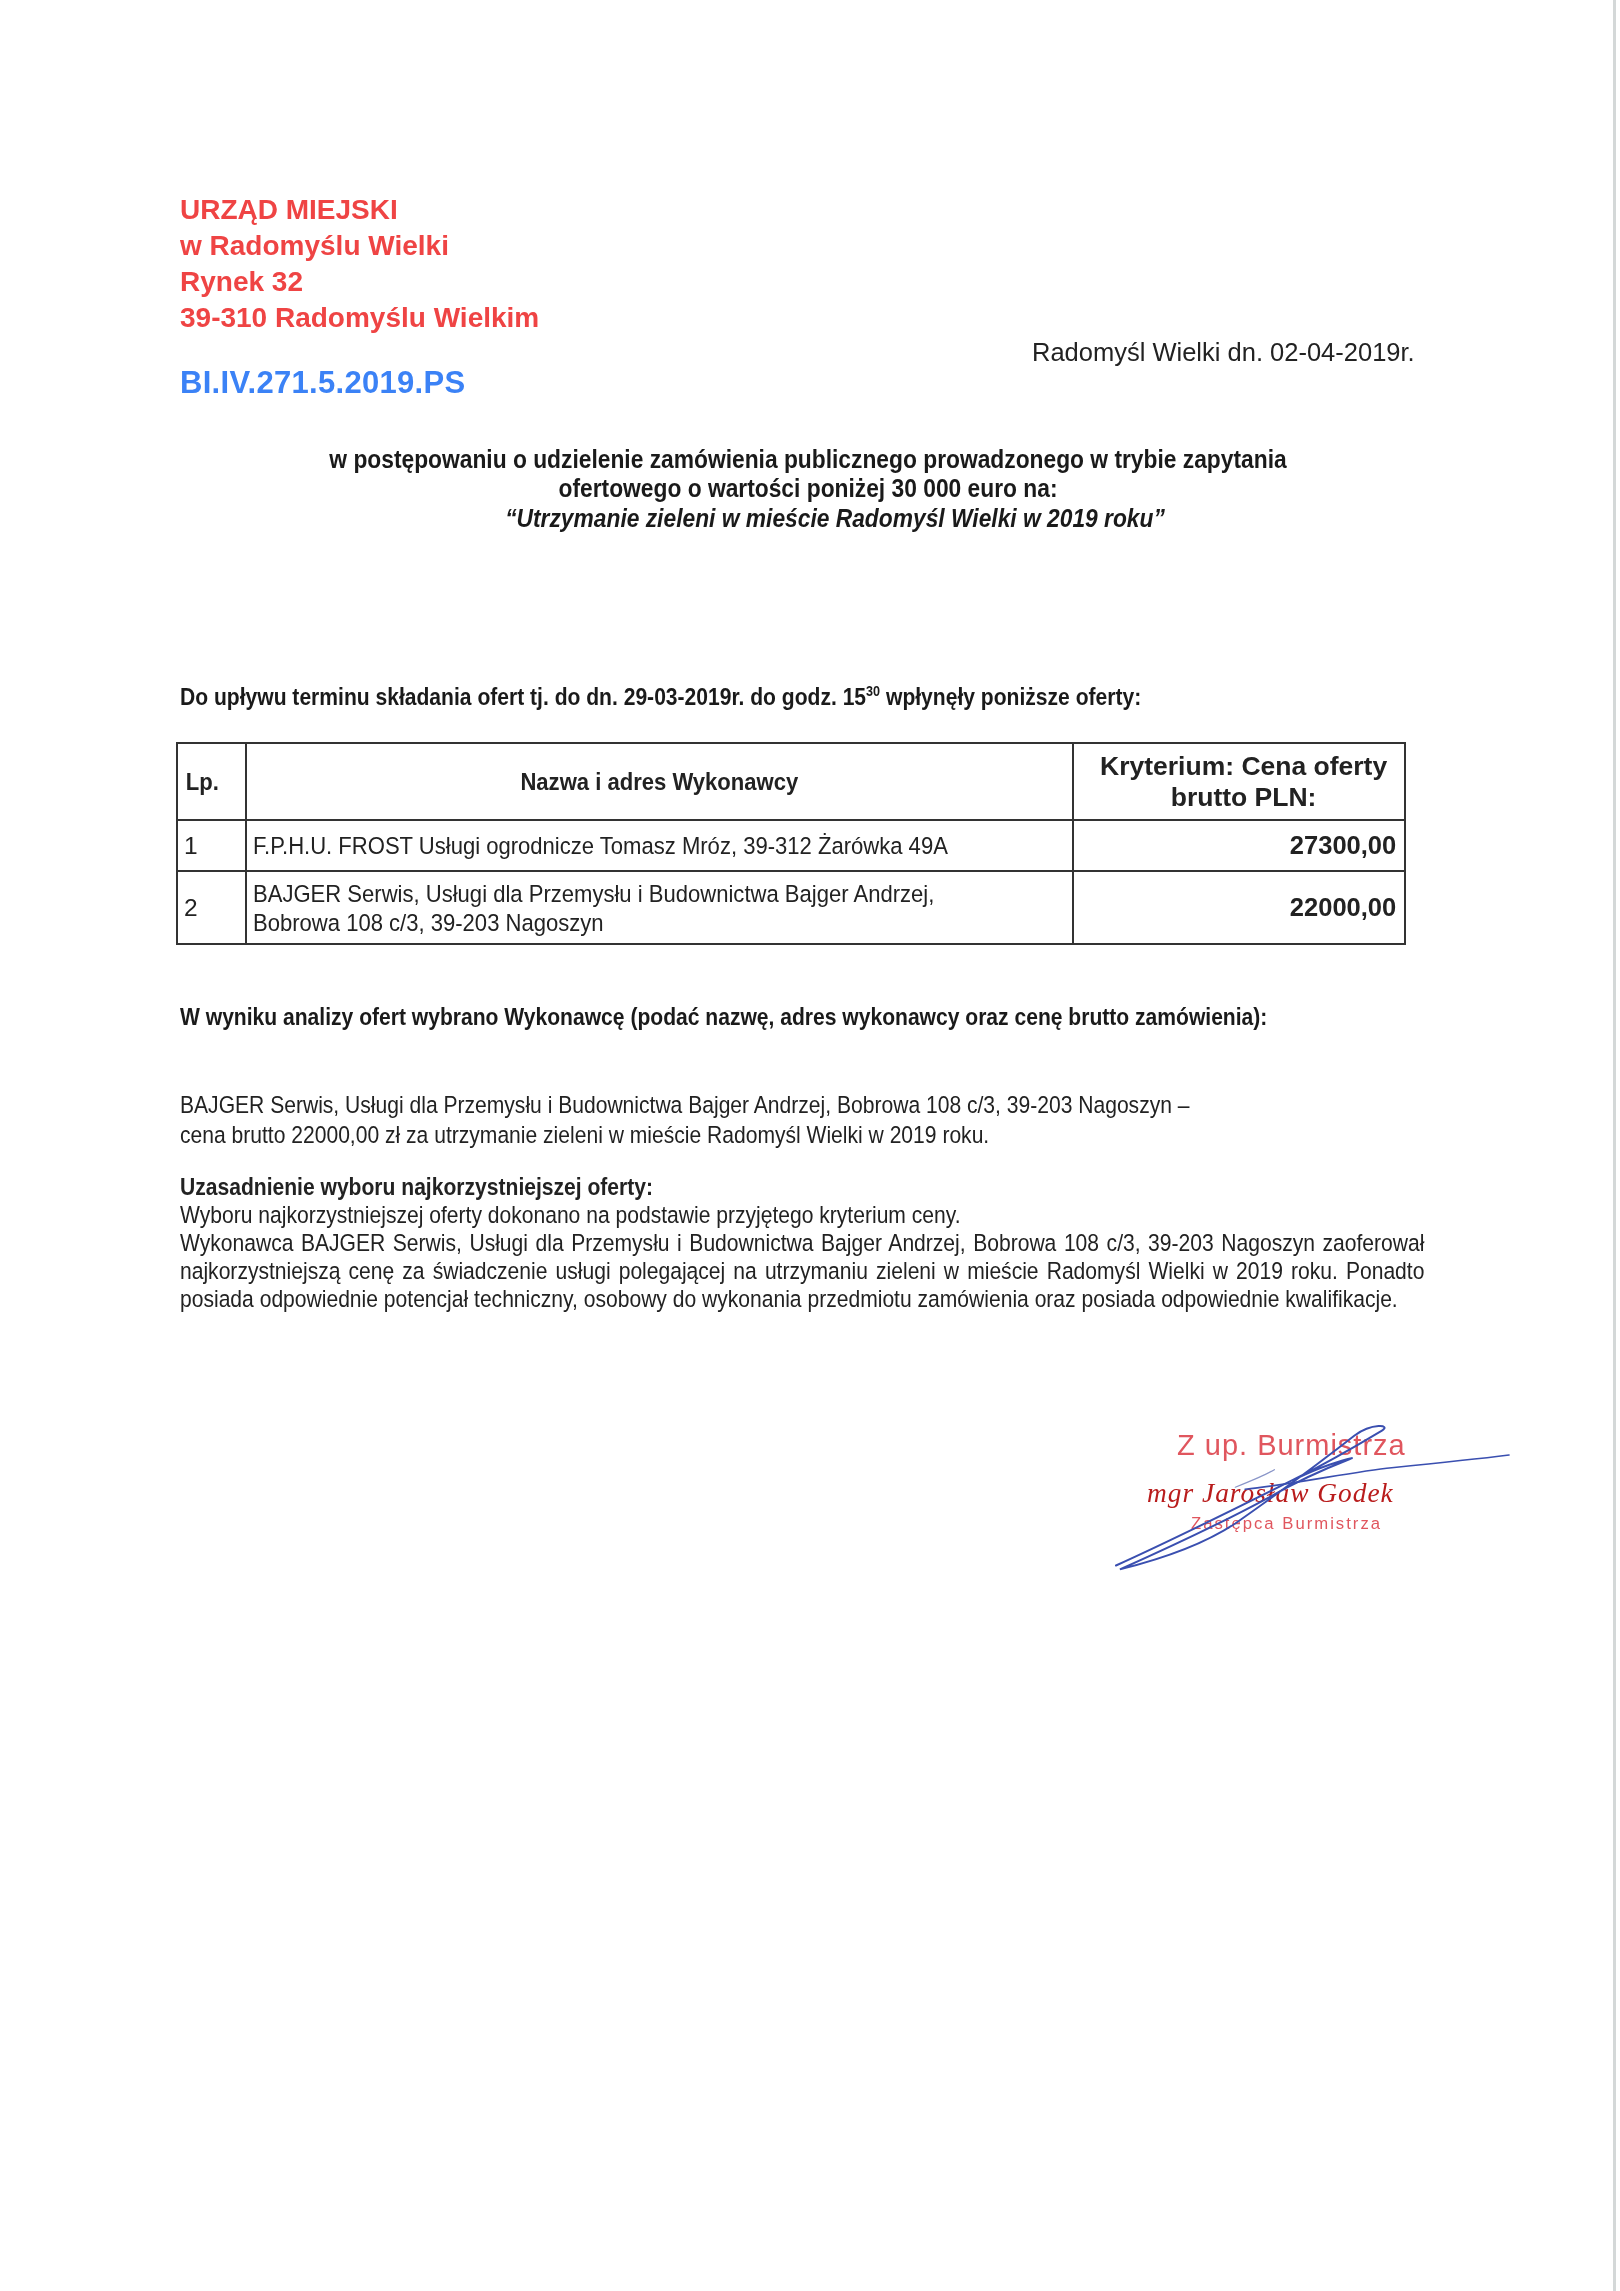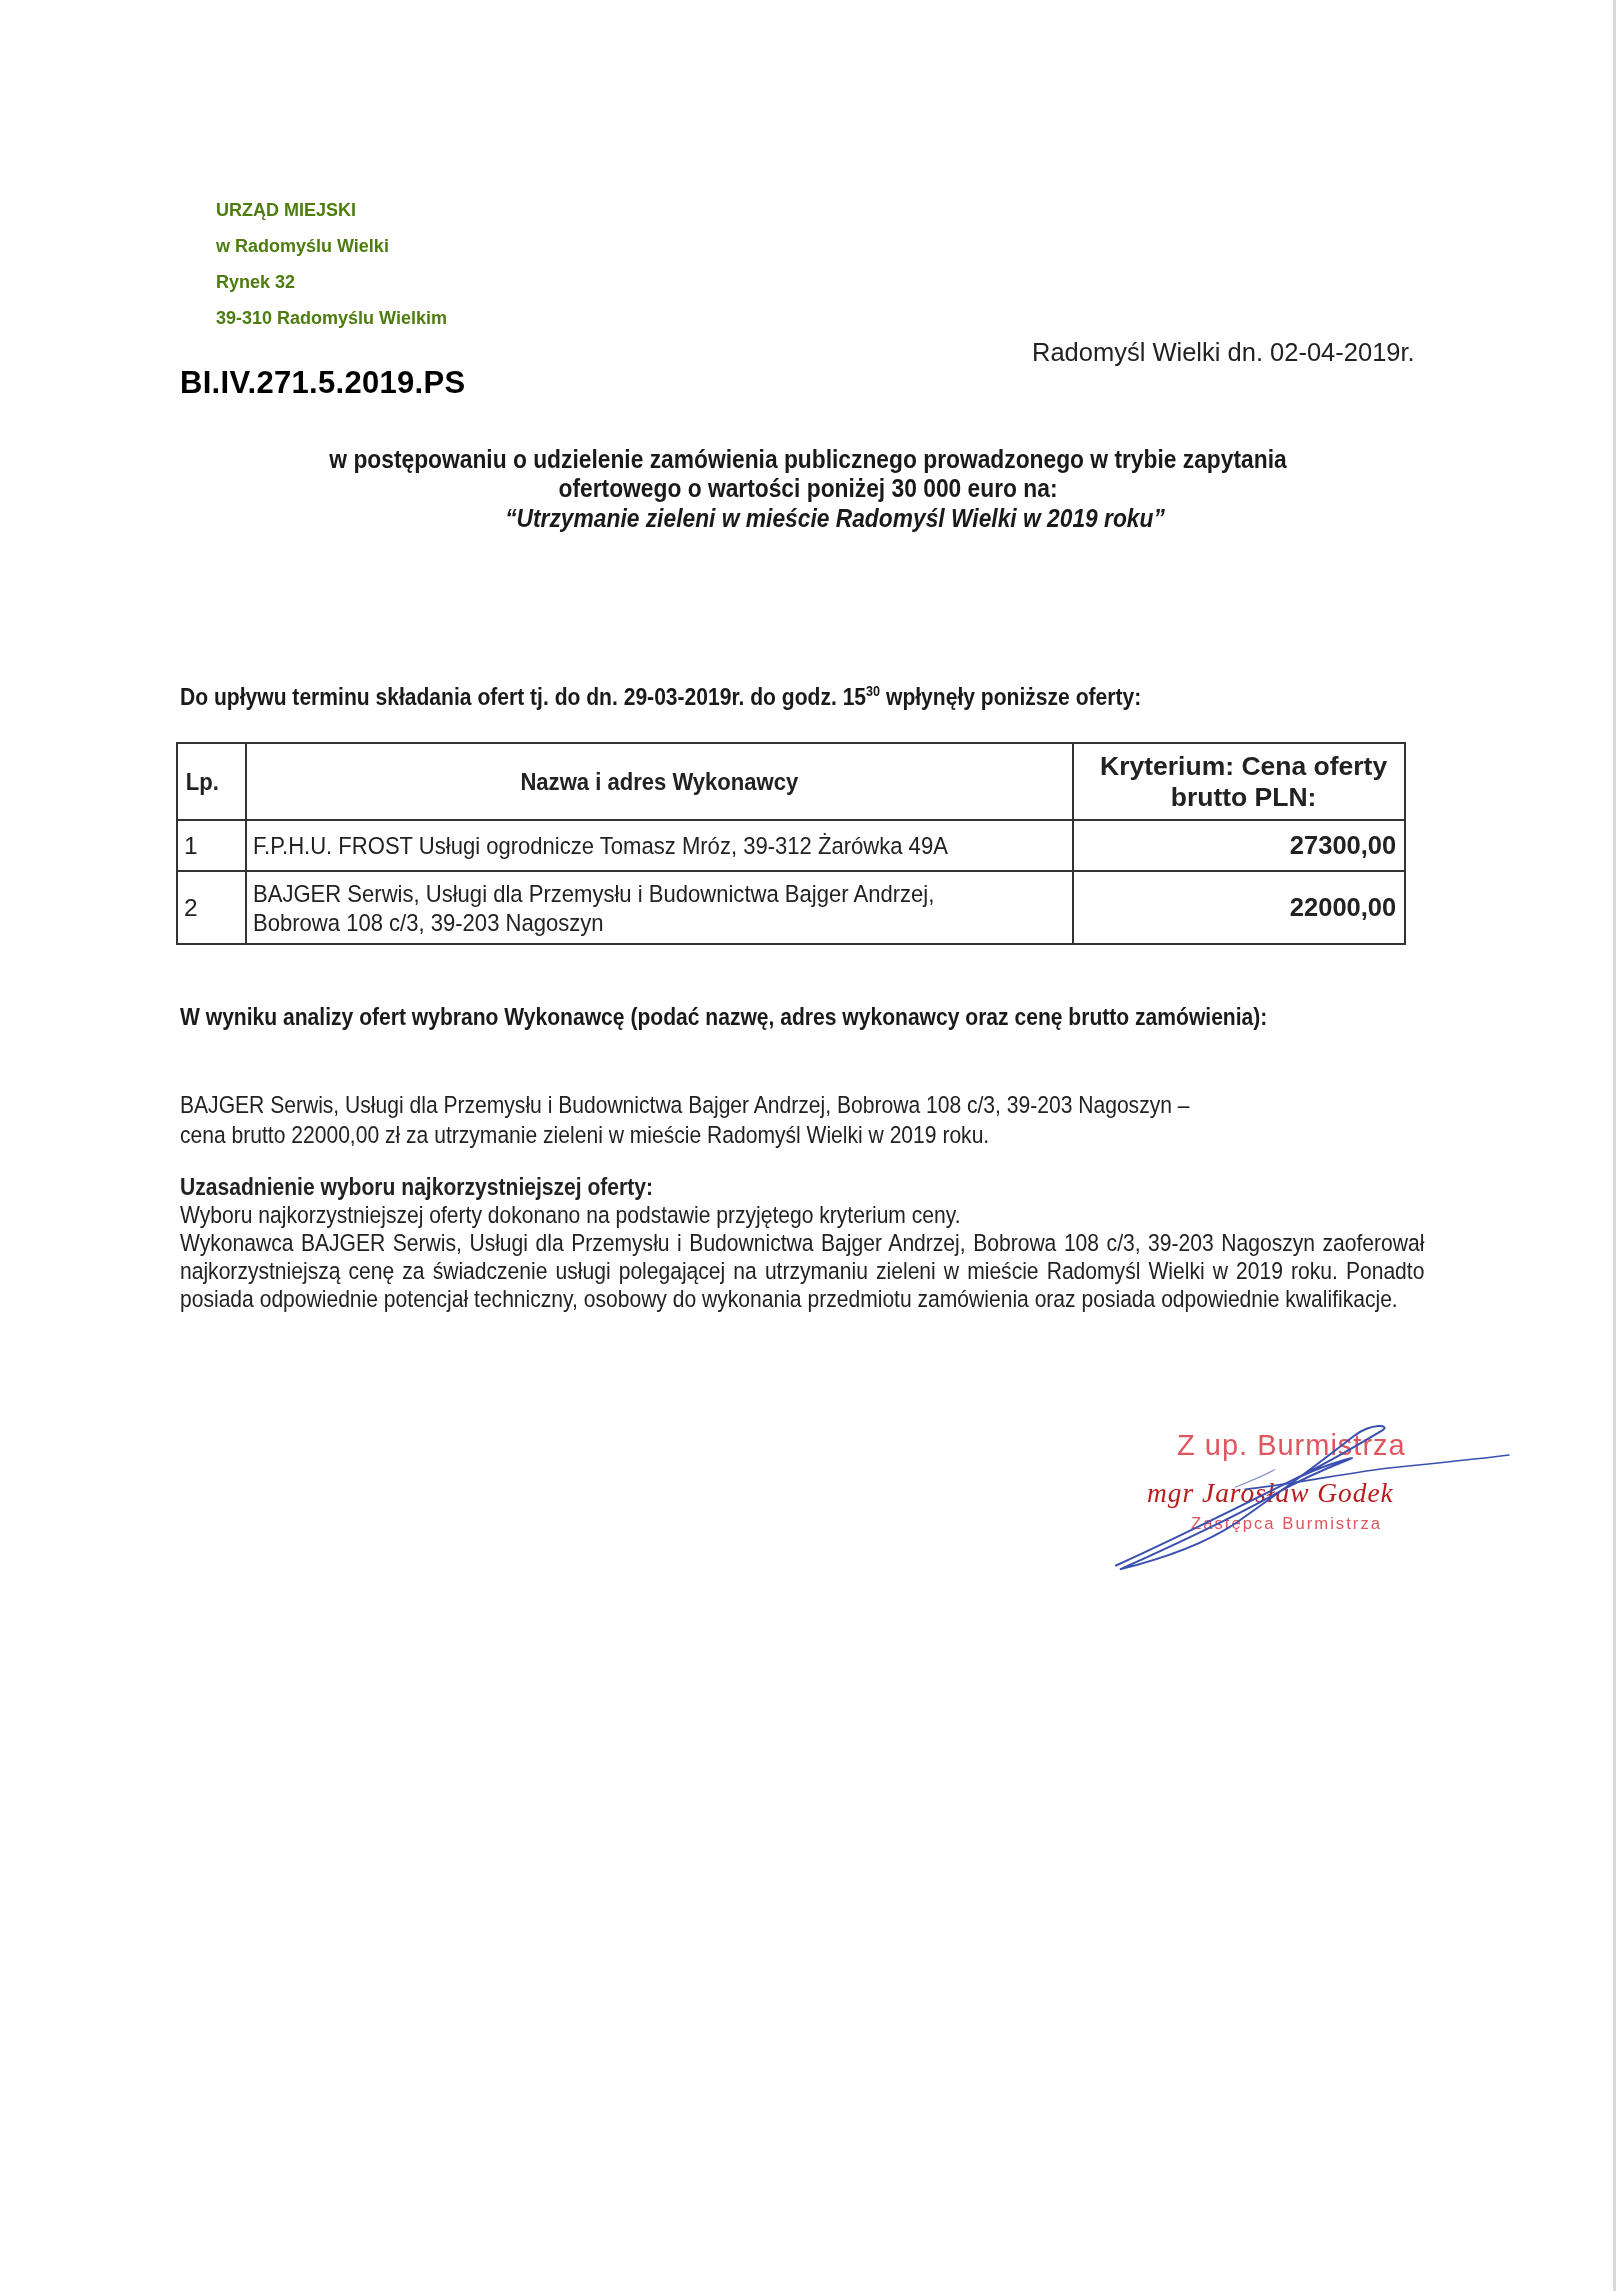--- a/index.html
+++ b/index.html
@@ -6,25 +6,25 @@
     body {
       width: 1620px; height: 2292px; position: relative; overflow: hidden;
       font-family: "Liberation Sans", sans-serif; color: #1e1e1e;
     }
     .scan-edge-right {
       position: absolute; right: 3.9px; top: 0; width: 2.9px; height: 2292px;
       background: #d4d8d8;
     }
     .header-block {
       position: absolute; left: 180px; top: 192px;
-      font-weight: bold; font-size: 18px; line-height: 36px; color: #4d7c0f; margin-left: 36px;
+      font-weight: bold; font-size: 28px; line-height: 36px; color: #ef4444;
     }
     .ref-number {
       position: absolute; left: 180px; top: 365px;
-      font-weight: bold; font-size: 31px; color: #000000; letter-spacing: 0.3px;
+      font-weight: bold; font-size: 31px; color: #3b82f6; letter-spacing: 0.3px;
     }
     .place-date {
       position: absolute; left: 1012px; top: 338px;
       font-size: 25.5px; color: #222; margin-left: 20px;
     }
     .title-block {
       position: absolute; left: 176px; width: 1264px; top: 445px;
       text-align: center; color: #1a1a1a;
     }
     .title-main {

